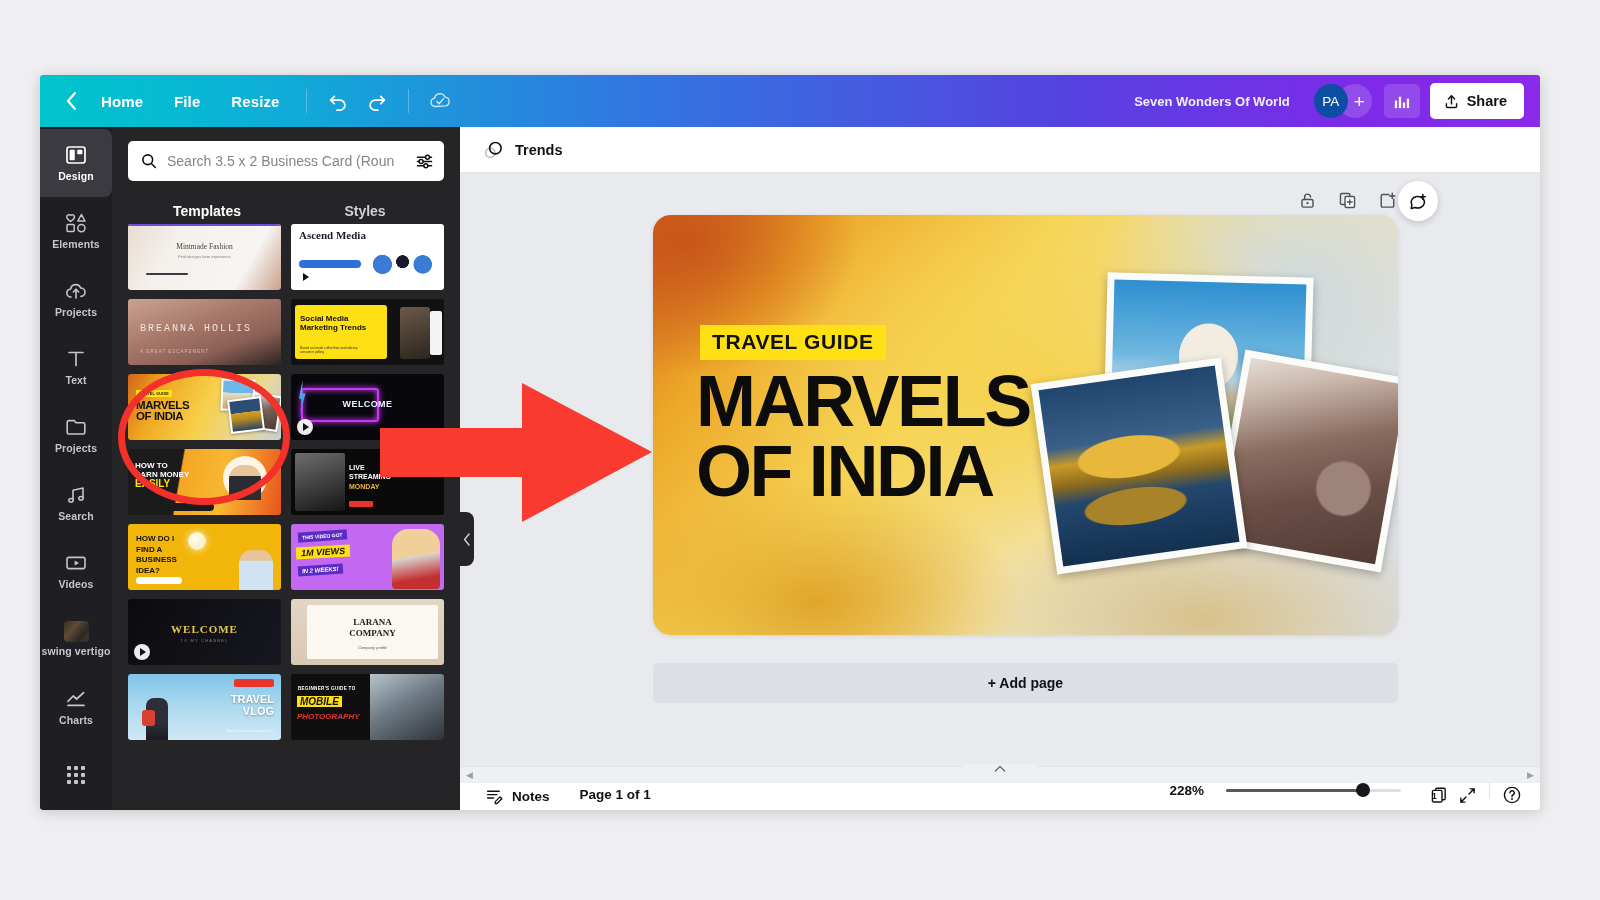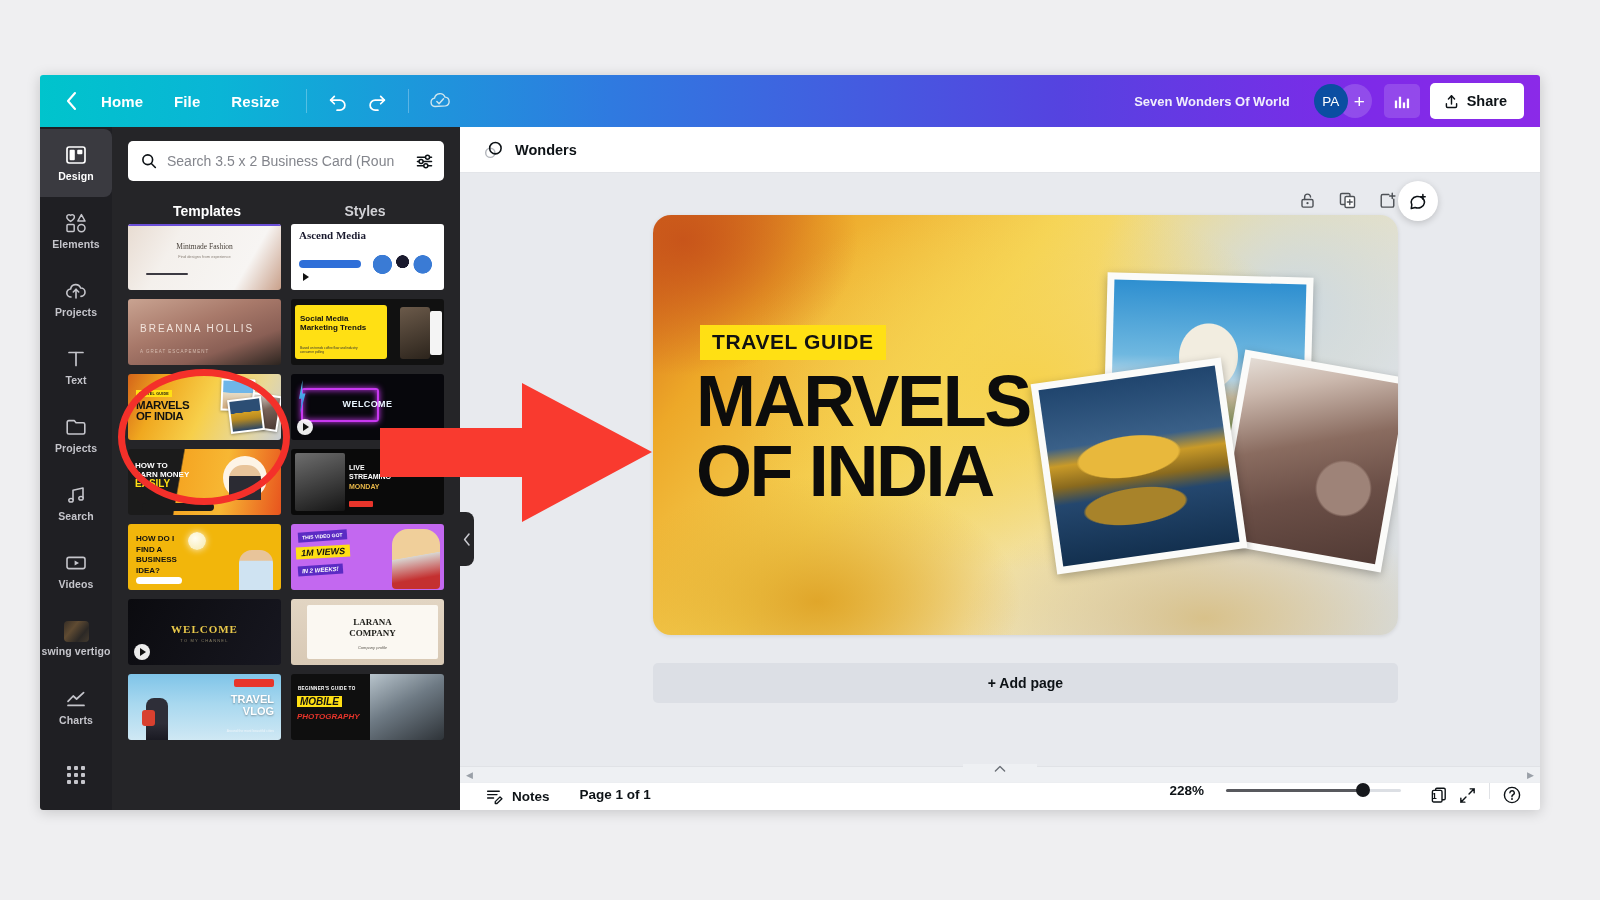--- a/index.html
+++ b/index.html
@@ -164,21 +164,21 @@
   .t-ascend { background: #fff; }
   .t-ascend .tt { position:absolute; left:8px; top:6px; color:#1a1a2e; font-size:11px; font-weight:700; font-family:"Liberation Serif",serif; line-height:1.05; }
   .t-ascend .bar { position:absolute; left:8px; top:36px; width:62px; height:8px; border-radius:4px; background:#2f6fd8; }
   .t-ascend .figs { position:absolute; right:4px; top:8px; width:72px; height:54px;
     background: radial-gradient(circle at 20% 60%, #3a7bd5 0 14%, transparent 15%),
                 radial-gradient(circle at 48% 55%, #1a1a2e 0 13%, transparent 14%),
                 radial-gradient(circle at 76% 60%, #3a7bd5 0 14%, transparent 15%),
                 linear-gradient(#fff,#fff); }
 
   .t-breanna { background: linear-gradient(160deg,#c9a391 0%,#a8796a 40%,#8a5f55 70%,#2c2520 100%); }
-  .t-breanna .tt { position:absolute; left:12px; top:24px; color:#f2e4dc; font-size:10px; letter-spacing:2px; font-family:Liberation Sans, sans-serif; line-height:1.25; }
+  .t-breanna .tt { position:absolute; left:12px; top:24px; color:#f2e4dc; font-size:10px; letter-spacing:2px; font-family:Liberation Mono, monospace; line-height:1.25; }
   .t-breanna .ts { position:absolute; left:12px; top:50px; color:#d6bcb0; font-size:4.5px; letter-spacing:1px; }
 
   .t-social { background:#111; }
   .t-social .card { position:absolute; left:4px; top:6px; width:92px; height:54px; background:#ffe014; border-radius:3px; }
   .t-social .tt { position:absolute; left:9px; top:16px; color:#111; font-size:8px; font-weight:700; line-height:1.12; width:86px; }
   .t-social .ts { position:absolute; left:9px; top:47px; color:#333; font-size:3.2px; width:60px; line-height:1.3; }
   .t-social .ph { position:absolute; right:14px; top:8px; width:30px; height:52px; border-radius:3px; background:linear-gradient(160deg,#6b5a4a,#2c241c); }
   .t-social .pg { position:absolute; right:2px; top:12px; width:12px; height:44px; background:#f4f4f4; border-radius:2px; }
 
   .t-marvels { background: linear-gradient(115deg,#d4641a 0%,#f0a81f 22%,#f7cf4a 50%,#e8d89a 78%,#c8cdd4 100%); }
@@ -676,21 +676,21 @@
   </div>
 
   <div id="editor">
 
     <div id="animate-bar">
       <div id="animate-btn">
         <svg width="24" height="24" viewBox="0 0 26 26" fill="none">
           <circle cx="9" cy="16" r="5" stroke="#b4b7bd" stroke-width="1.6"></circle>
           <circle cx="14.5" cy="11" r="6.2" stroke="#0d1216" stroke-width="1.7"></circle>
         </svg>
-        <span>Wonders</span>
+        <span>Trends</span>
       </div>
     </div>
 
     <div id="canvas-area">
 
       <div id="page-tools">
         <div class="page-tool">
           <svg width="19" height="19" viewBox="0 0 20 20" fill="none">
             <rect x="4.2" y="9" width="11.6" height="8" rx="1.5" stroke="#4d5156" stroke-width="1.5"></rect>
             <path d="M7 9 V6.4 a3.1 3.1 0 0 1 6.2 0" stroke="#4d5156" stroke-width="1.5" stroke-linecap="round"></path>

